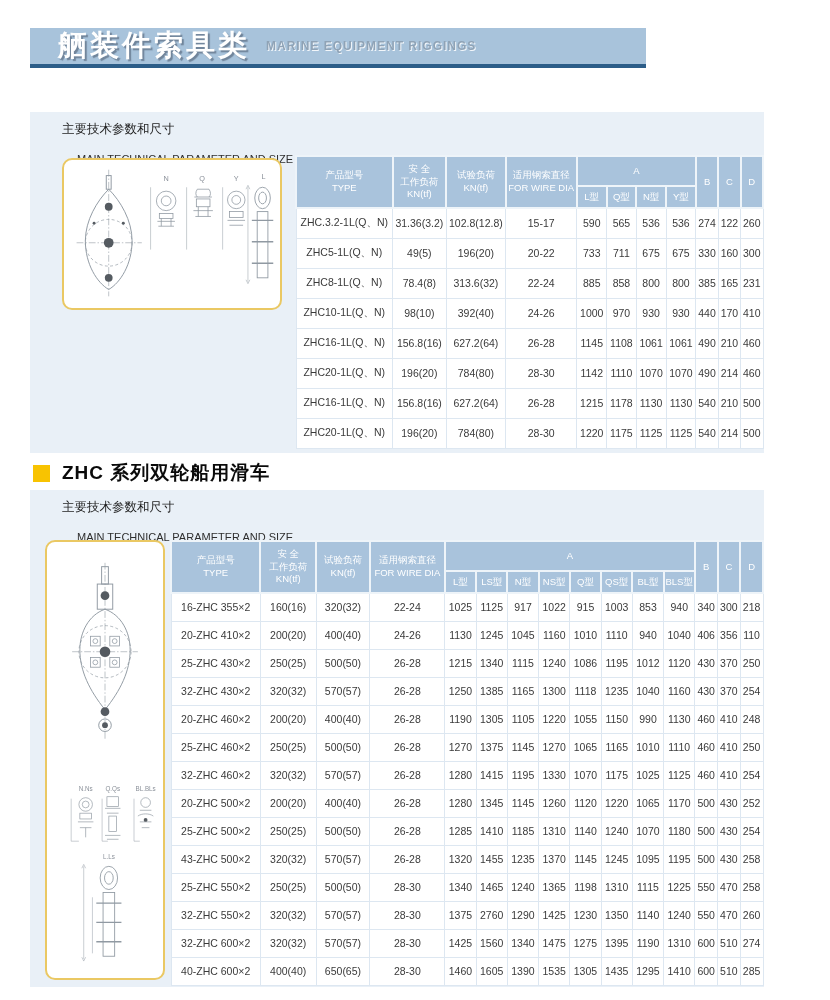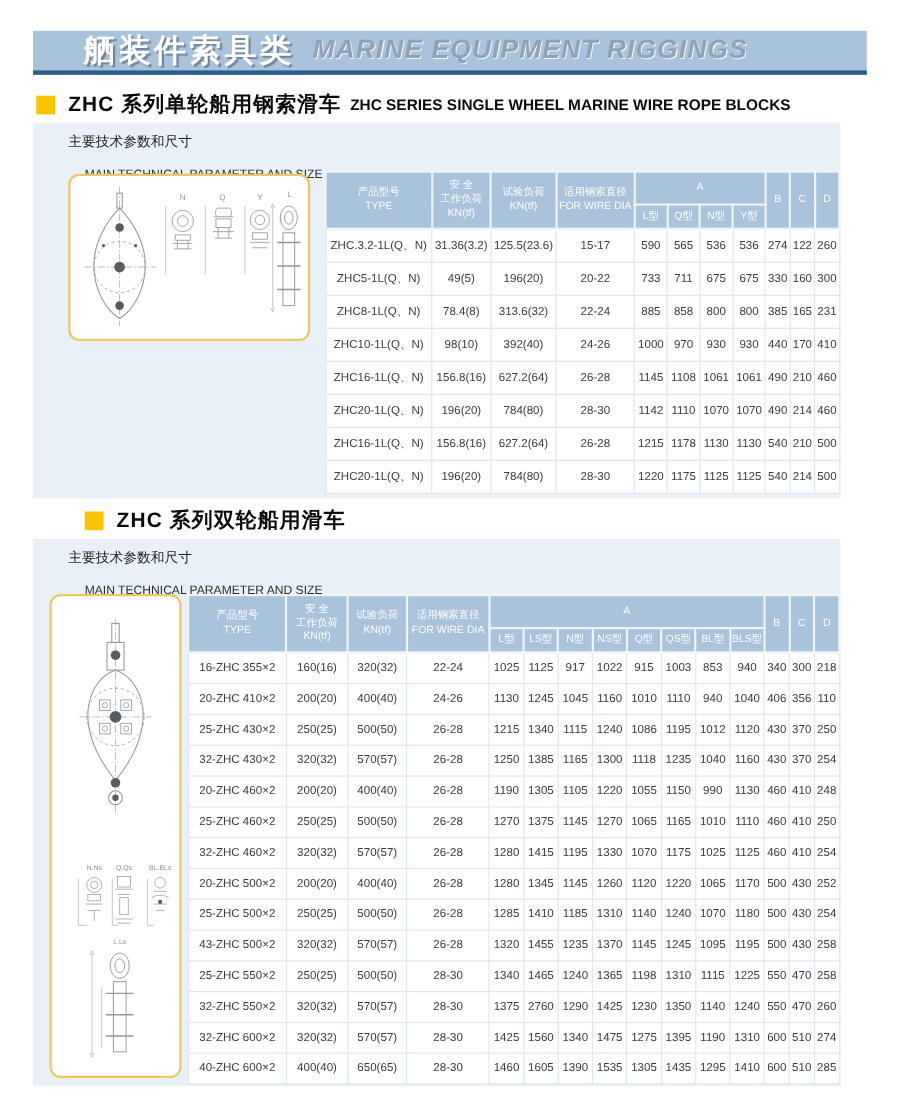--- a/index.html
+++ b/index.html
@@ -5,37 +5,37 @@
   * { margin:0; padding:0; box-sizing:border-box; }
   html,body { background:#ffffff; }
   body {
     width:830px; height:1000px; position:relative; overflow:hidden;
     font-family:"Liberation Sans", sans-serif;
   }
   .page { position:absolute; inset:0; }
 
   
   .banner {
-    position:absolute; left:30px; top:28px; width:758px; height:40px;
+    position:absolute; left:30px; top:28px; width:616px; height:40px;
     background:#a8c3db; border-bottom:4px solid #2c5d88;
-    display:flex; align-items:center; padding-left:46px;
+    display:flex; align-items:center; padding-left:28px;
   }
   .banner-cn {
     font-size:29px; font-weight:bold; color:#ffffff; letter-spacing:3px;
     text-shadow:2px 2px 1px #70849a;
   }
   .banner-en {
-    font-size:24px; font-weight:bold; color:#8fa3b6; margin-left:16px;
-    letter-spacing:1px; text-shadow:1px 1px 0 #f2f6fa;font-style:italic;
+    font-size:12px; font-weight:bold; color:#8fa3b6; margin-left:16px;
+    letter-spacing:1px; text-shadow:1px 1px 0 #f2f6fa;
   }
 
   
   .section-title { position:absolute; left:33px; display:flex; align-items:center; }
   .section-title.s1 { top:82px; }
-  .section-title.s2 { top:460px;margin-left:44px; }
+  .section-title.s2 { top:460px; }
   .bullet { width:17px; height:17px; background:#f8c301; margin-right:12px; flex:none; }
   .title-cn { font-size:19px; font-weight:bold; color:#0a0a0a; letter-spacing:1px; }
   .title-en { font-size:14px; font-weight:bold; color:#0a0a0a; margin-left:8px; }
 
   
   .content-box { position:absolute; left:30px; width:734px; background:#e9f0f7; }
   .box1 { top:112px; height:341px; }
   .box2 { top:490px; height:497px; }
   .subtitle { position:absolute; left:32px; top:9px; }
   .subtitle-cn { font-size:12.5px; color:#1d1d1d; }
@@ -74,25 +74,20 @@
 </head>
 <body>
 
 <div class="page">
 
   <div class="banner">
     <span class="banner-cn">舾装件索具类</span>
     <span class="banner-en">MARINE EQUIPMENT RIGGINGS</span>
   </div>
 
-  <div class="section-title s1">
-    <span class="bullet"></span>
-    <span class="title-cn">ZHC 系列单轮船用钢索滑车</span>
-    <span class="title-en">ZHC SERIES SINGLE WHEEL MARINE WIRE ROPE BLOCKS</span>
-  </div>
 
   <div class="content-box box1">
     <div class="subtitle">
       <div class="subtitle-cn">主要技术参数和尺寸</div>
       <div class="subtitle-en">MAIN TECHNICAL PARAMETER AND SIZE</div>
     </div>
 
     <div class="drawing-box draw1">
       <svg viewBox="0 0 220 152">
         <g stroke="#9099a2" fill="none" stroke-width="1">
@@ -191,21 +186,21 @@
             <th>L型</th>
             <th>Q型</th>
             <th>N型</th>
             <th>Y型</th>
           </tr>
       </thead>
       <tbody>
           <tr>
             <td>ZHC.3.2-1L(Q、N)</td>
             <td>31.36(3.2)</td>
-            <td>125.5(23.6)</td>
+            <td>102.8(12.8)</td>
             <td>15-17</td>
             <td>590</td>
             <td>565</td>
             <td>536</td>
             <td>536</td>
             <td>274</td>
             <td>122</td>
             <td>260</td>
           </tr>
           <tr>

